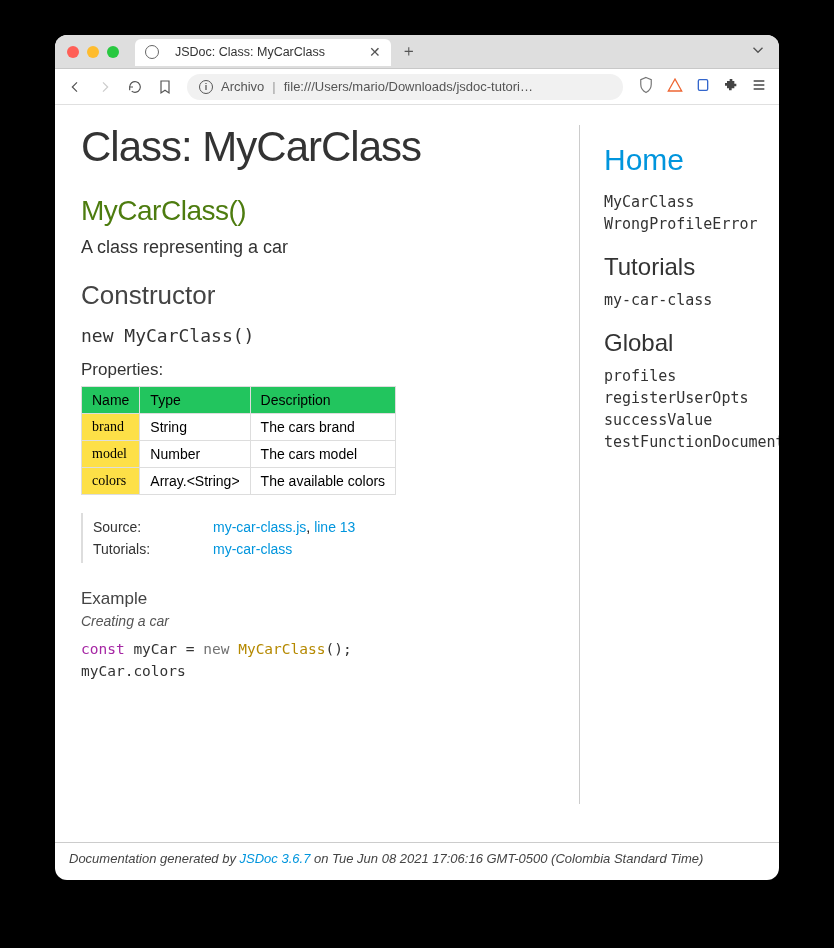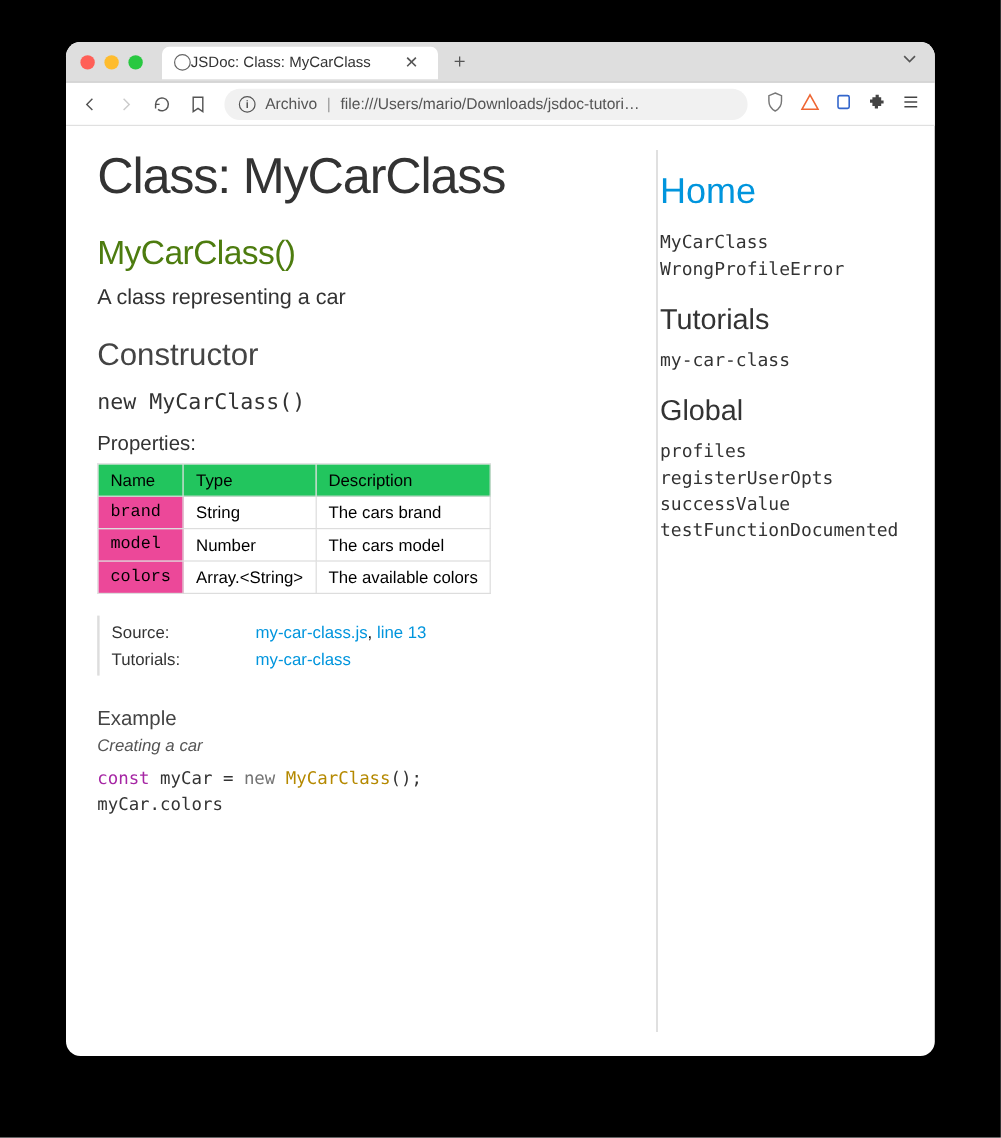--- a/index.html
+++ b/index.html
@@ -32,21 +32,21 @@
     .dot.red { background: #ff5f57; }
     .dot.yellow { background: #febc2e; }
     .dot.green { background: #28c840; }
     .tab {
       background: #fff;
       height: 27px;
       border-radius: 6px 6px 0 0;
       display: flex;
       align-items: center;
       padding: 0 10px;
-      gap: 0;
+      gap: 16px;
       font-size: 12.5px;
       color: #333;
       margin-top: 1px;
       min-width: 230px;
     }
     .tab .globe { width:14px; height:14px; border:1.3px solid #666; border-radius:50%; position:relative; }
     .tab .close { font-size:14px; color:#555; margin-left: 28px; }
     .newtab { margin-left: 10px; font-size:16px; color:#555; }
     .rightbar { margin-left:auto; }
     .rightbar svg { width:18px; height:18px; }
@@ -81,23 +81,23 @@
       flex:1;
       display:flex;
       overflow:hidden;
     }
     .main {
       flex:1;
       padding: 18px 26px 10px 26px;
       overflow:hidden;
     }
     .sidebar {
-      width: 232px;
+      width: 200px;
       border-left: 1px solid #ccc;
-      padding: 18px 2px;
+      padding: 18px 24px;
       margin: 20px 0;
     }
     h1 {
       font-family: "Helvetica Neue", Arial, sans-serif;
       font-weight: 300;
       font-size: 42px;
       color: #333;
       letter-spacing: -1px;
       margin-bottom: 24px;
     }
@@ -134,21 +134,21 @@
     table.props {
       border-collapse: collapse;
       font-size: 14px;
     }
     table.props th, table.props td {
       border: 1px solid #ddd;
       padding: 5px 10px;
       text-align:left;
     }
     table.props th { background: #22c55e; font-weight: 400; }
-    table.props td.name { font-family: Liberation Mono, monospace; background:#ec4899; }
+    table.props td.name { font-family: Liberation Serif, serif; background:#fde047; }
     .details {
       margin-top: 18px;
       border-left: 2px solid #ddd;
       padding: 6px 0 6px 10px;
       font-size: 14px;
     }
     .details .row { display:flex; margin-bottom: 6px; }
     .details .row:last-child { margin-bottom:0; }
     .details .label { width: 120px; color:#333; }
     .details a { color: #0095dd; text-decoration:none; }
@@ -343,13 +343,19 @@
       <h3>Global</h3>
       <ul>
         <li><a href="#">profiles</a></li>
         <li><a href="#">registerUserOpts</a></li>
         <li><a href="#">successValue</a></li>
         <li><a href="#">testFunctionDocumented</a></li>
       </ul>
     </div>
   </div>
 
+  <div>
+    <hr class="footer-hr">
+    <div class="footer">
+      <span>Documentation generated by </span><a href="#">JSDoc 3.6.7</a><span> on Tue Jun 08 2021 17:06:16 GMT-0500 (Colombia Standard Time)</span>
+    </div>
+  </div>
 </div>
 
 </body></html>

